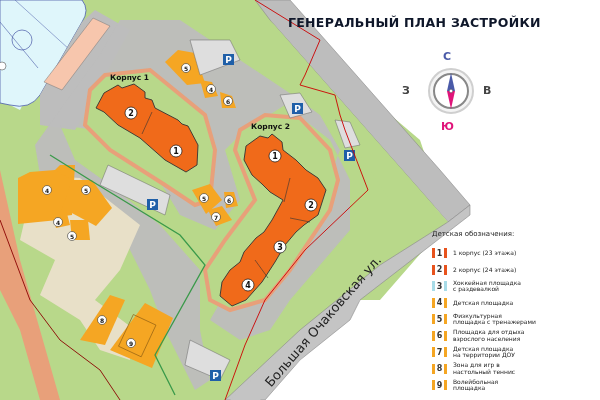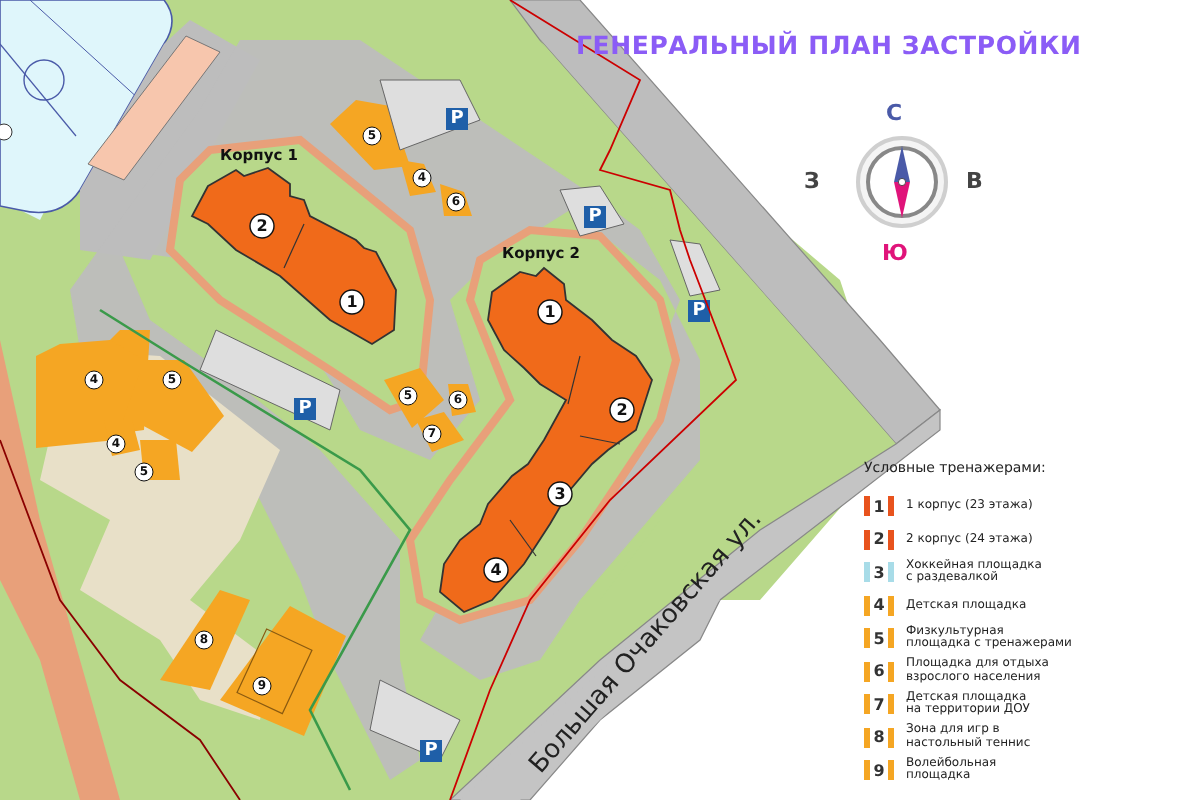--- a/index.html
+++ b/index.html
@@ -1,18 +1,18 @@
 <!DOCTYPE html>
 <html><head>
 <meta charset="utf-8">
 <style>
   html, body { margin:0; padding:0; }
   body { width:600px; height:400px; overflow:hidden; background:#ffffff; font-family:"DejaVu Sans", sans-serif; position:relative; }
   #map { position:absolute; left:0; top:0; width:600px; height:400px; }
-  .title { position:absolute; left:288px; top:15px; font-family:"DejaVu Sans", sans-serif; font-weight:bold; font-size:12.5px; color:#8b5cf6; letter-spacing:0.3px;text-align:center; }
+  .title { position:absolute; left:288px; top:15px; font-family:"DejaVu Sans", sans-serif; font-weight:bold; font-size:12.5px; color:#0f172a; letter-spacing:0.3px;text-align:center; }
   .compass { position:absolute; left:410px; top:50px; width:80px; height:90px; }
   .cmp-label { position:absolute; font-family:"DejaVu Sans", sans-serif; font-weight:bold; font-size:11px; }
   .legend { position:absolute; left:432px; top:230px; width:168px; }
   .legend-title { font-family:"DejaVu Sans", sans-serif; font-size:7px; color:#222; margin-bottom:7px; }
   .legend-item { display:flex; align-items:center; height:16.5px; margin-bottom:0px; }
   .lg-badge { width:15px; height:10px; display:flex; align-items:center; justify-content:center; font-family:"DejaVu Sans", sans-serif; font-weight:bold; font-size:8px; color:#333; background:#fff; box-sizing:border-box; margin-right:6px; flex:0 0 auto; border-left:3px solid; border-right:3px solid; }
   .lg-text { font-family:"DejaVu Sans", sans-serif; font-size:6px; line-height:6.5px; color:#222; }
   .street { position:absolute; left:262px; top:380px; transform-origin:0 0; transform:rotate(-49deg); font-family:"DejaVu Sans", sans-serif; font-size:13px; color:#222; white-space:nowrap; }
   .korpus { font-family:"DejaVu Sans", sans-serif; font-size:7.5px; font-weight:bold; fill:#111; }
   .num { font-family:"DejaVu Sans", sans-serif; font-size:8px; font-weight:bold; fill:#111; text-anchor:middle; dominant-baseline:central; }
@@ -173,21 +173,21 @@
     <circle cx="25" cy="25" r="17" fill="#ffffff" stroke="#888" stroke-width="2"></circle>
     <polygon points="25,7 29,25 21,25" fill="#4a5aa8"></polygon>
     <polygon points="25,43 29,25 21,25" fill="#e0147a"></polygon>
     <circle cx="25" cy="25" r="1.8" fill="#fff" stroke="#333" stroke-width="0.4"></circle>
   </svg>
 </div>
 
 <div class="street">Большая Очаковская ул.</div>
 
 <div class="legend">
-  <div class="legend-title">Условные тренажерами:</div>
+  <div class="legend-title">Детская обозначения:</div>
 
   <div class="legend-item">
     <span class="lg-badge" style="border-color:#e8531d;">1</span>
     <span class="lg-text"><span>1 корпус (23 этажа)</span></span>
   </div>
   <div class="legend-item">
     <span class="lg-badge" style="border-color:#e8531d;background:#fff;">2</span>
     <span class="lg-text"><span>2 корпус (24 этажа)</span></span>
   </div>
   <div class="legend-item">

